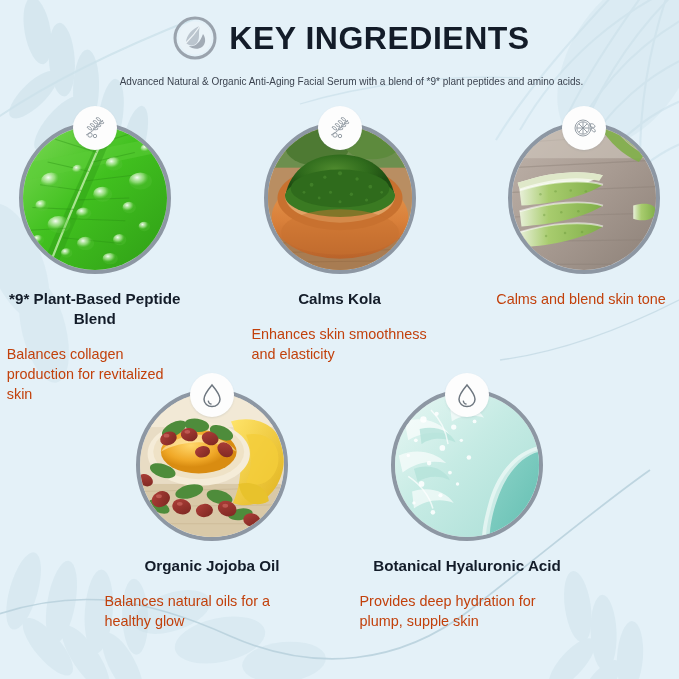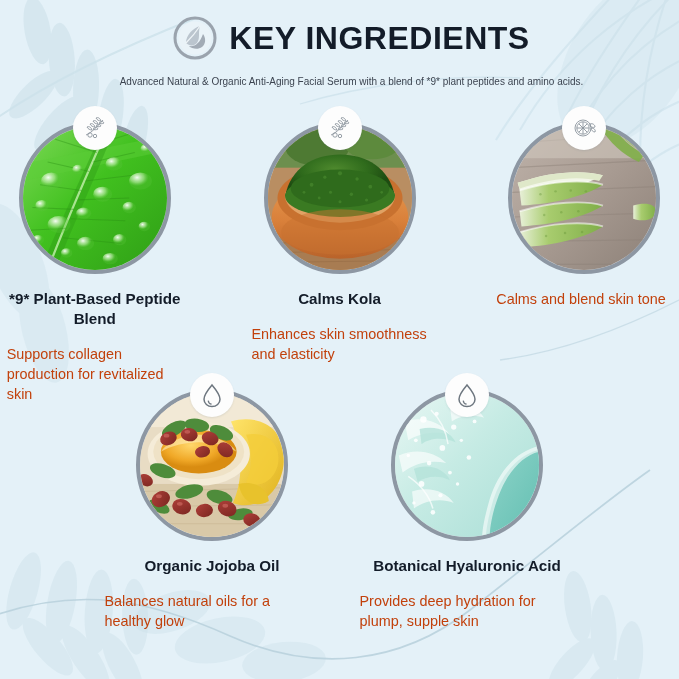--- a/index.html
+++ b/index.html
@@ -319,21 +319,21 @@
               <path d="M17 8 C19 6 21 6 22 8 C20 9 18 9 17 8Z"></path>
               <path d="M14 11 C16 9 18 9 19 11 C17 12 15 12 14 11Z"></path>
               <path d="M11 14 C13 12 15 12 16 14 C14 15 12 15 11 14Z"></path>
               <circle cx="8" cy="20" r="2.2"></circle>
               <circle cx="13" cy="21" r="1.7"></circle>
             </svg>
           </span>
         </div>
       </div>
       <div class="ing-name w-narrow">*9* Plant-Based Peptide Blend</div>
-      <div class="ing-desc w-narrow">Supports collagen production for revitalized skin</div>
+      <div class="ing-desc w-narrow">Balances collagen production for revitalized skin</div>
     </div>
 
     <div class="ingredient">
       <div class="photo-wrap">
         <div class="photo">
           <svg viewBox="0 0 152 152" preserveAspectRatio="xMidYMid slice">
             <defs>
               <linearGradient id="bowlg" x1="0" y1="0" x2="0" y2="1">
                 <stop offset="0%" stop-color="#e79b52"></stop>
                 <stop offset="55%" stop-color="#d9803a"></stop>

